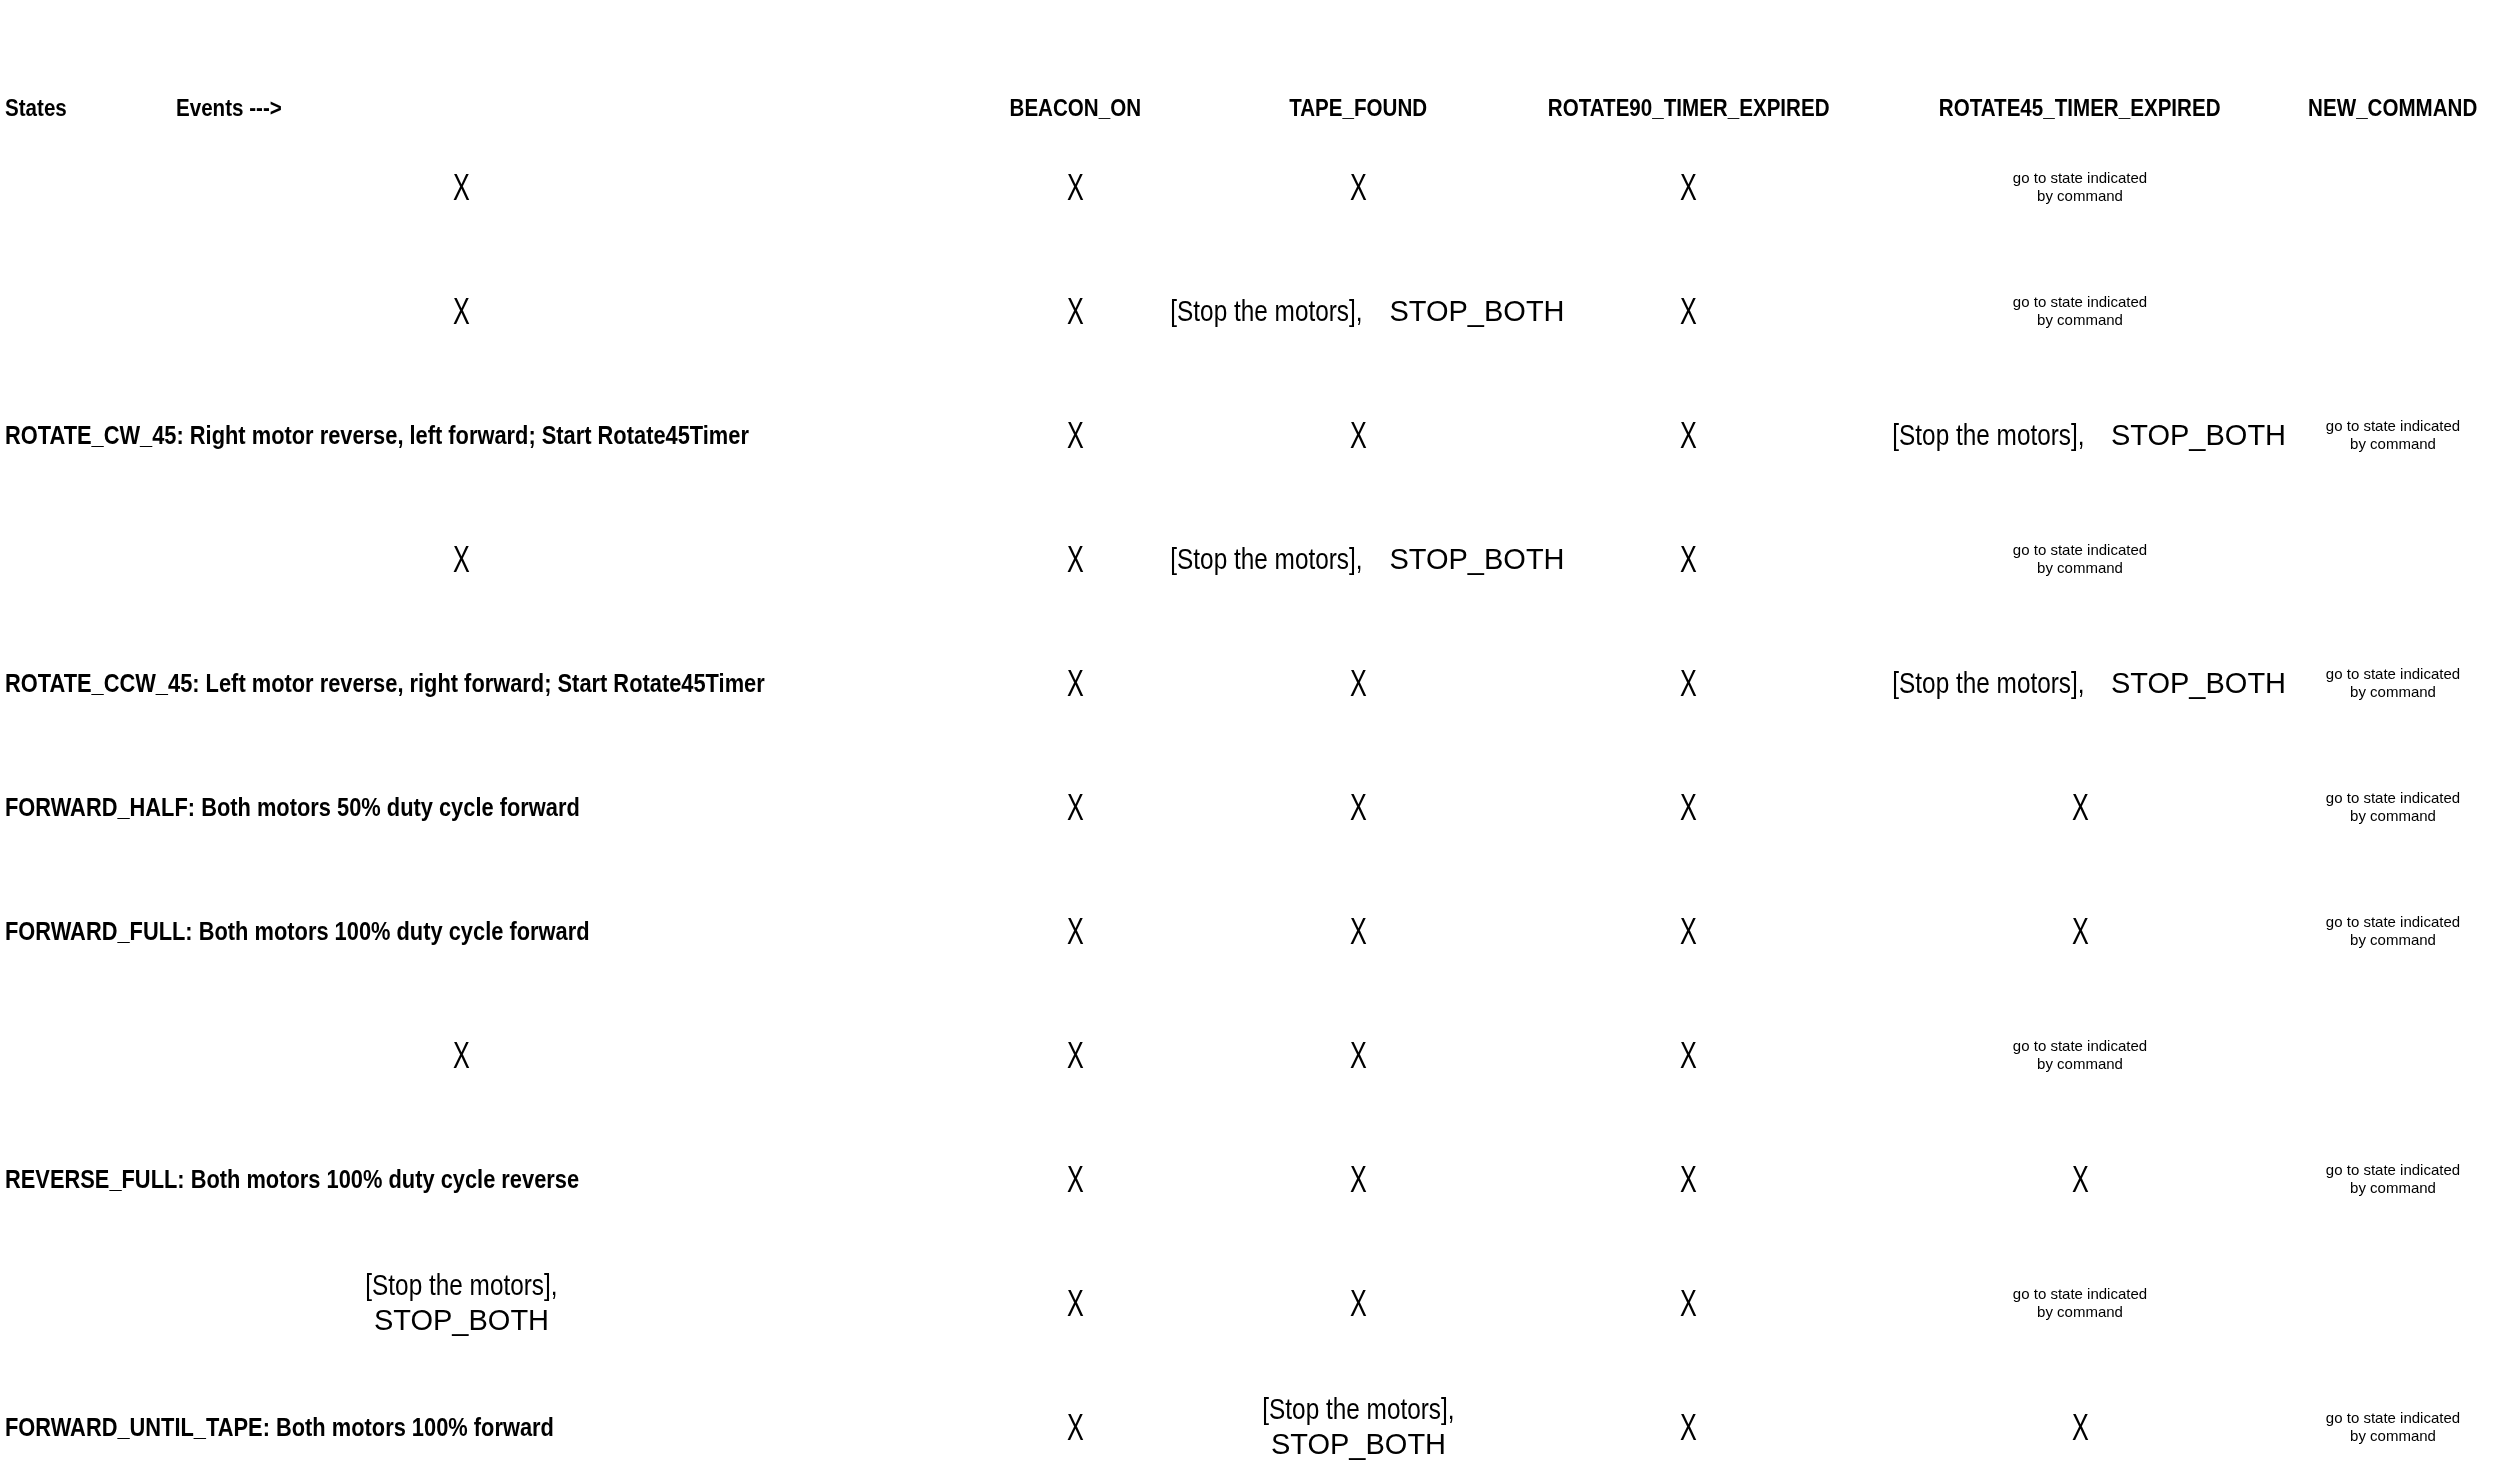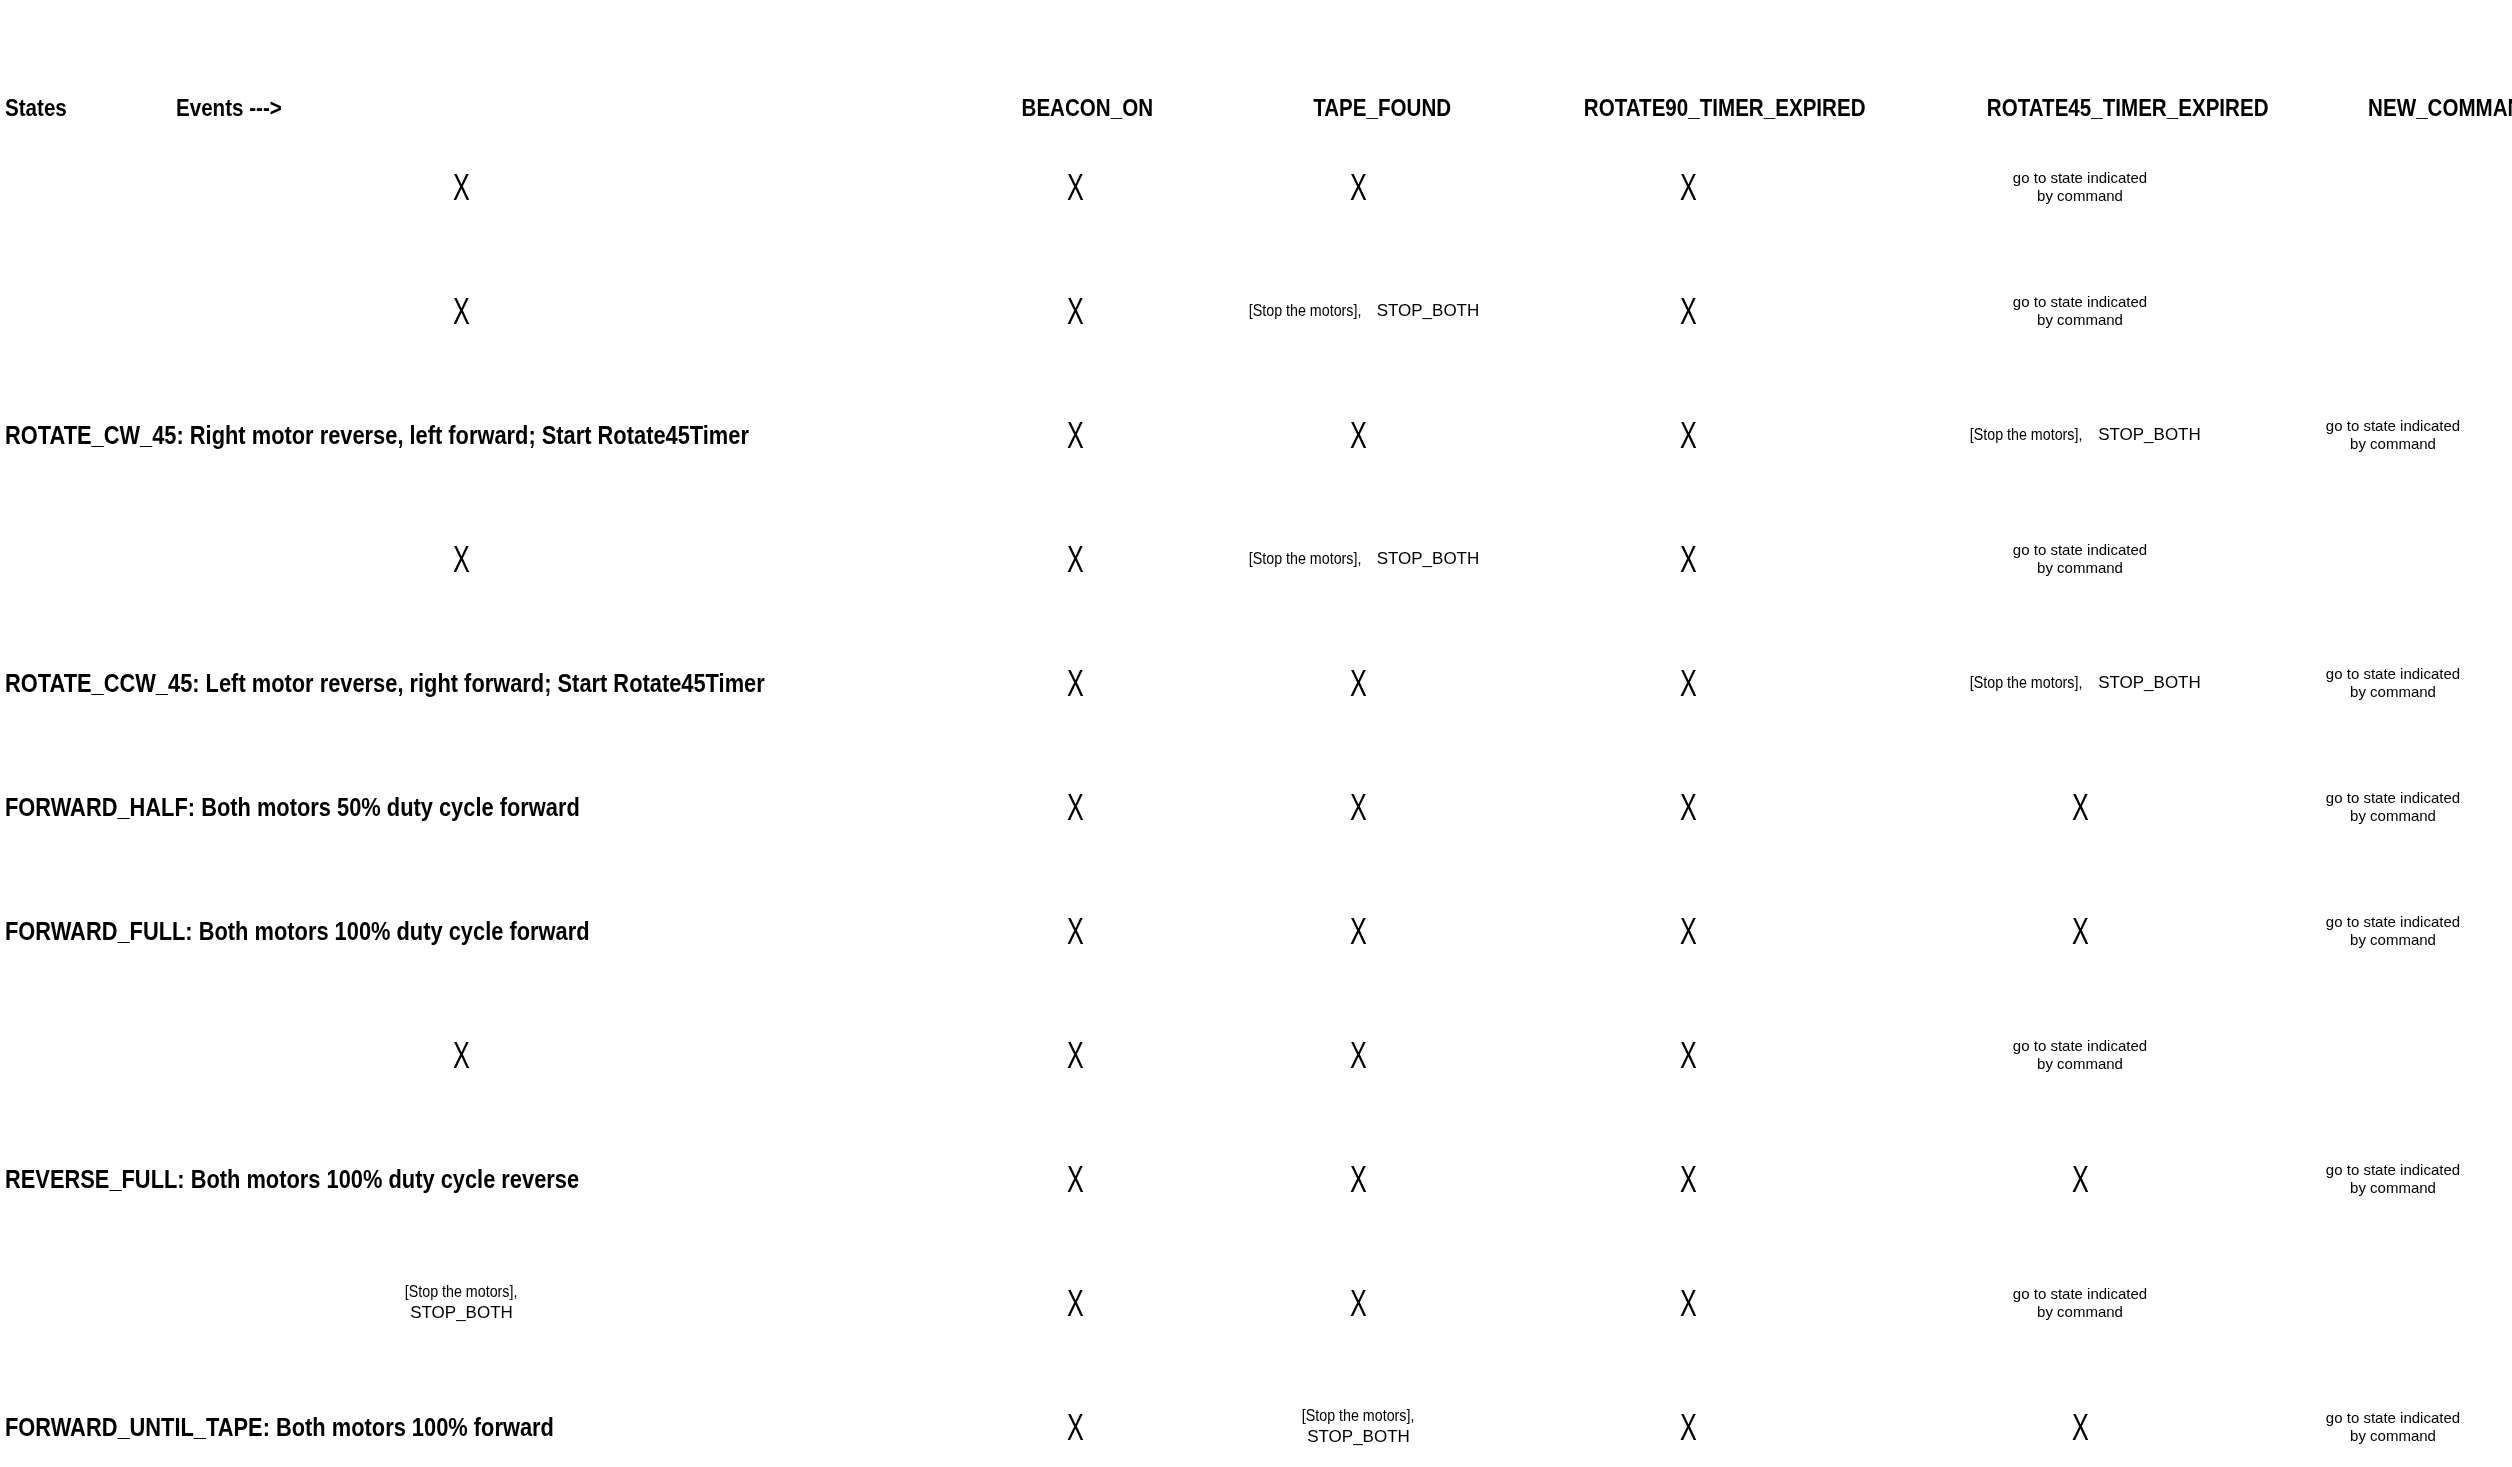--- a/index.html
+++ b/index.html
@@ -20,21 +20,20 @@
     box-sizing: border-box;
   }
   .row {
     display: grid;
     grid-template-columns: 923px 304px 263px 397px 386px 240px;
     width: 2512px;
   }
   .header-row {
     height: 67px;
     align-items: end;
-    gap: 12px;
   }
   .header-row .cell { padding-bottom: 3.5px; }
   .body-row {
     height: 124px;
     align-items: center;
   }
   .cell {
     display: flex;
     justify-content: center;
     align-items: center;
@@ -61,21 +60,21 @@
   .state-label { font-size: 26px; }
   .events-label { margin-left: 98px; } 
   .x-mark {
     display: inline-block;
     font-size: 37px;
     font-weight: normal;
     transform: scaleX(0.68);
     transform-origin: center center;
     line-height: 1;
   }
-  .trans-line { font-size: 17px; white-space: nowrap; text-align: center; }
+  .trans-line { font-size: 29px; white-space: nowrap; text-align: center; }
   .trans-action {
     display: inline-block;
     transform: scaleX(0.84);
     transform-origin: center center;
     white-space: nowrap;
   }
   .trans-state { white-space: nowrap; }
   .stacked { line-height: 1.22; }
   .note-cell { font-size: 15px; line-height: 1.22; }
   .note-line { white-space: nowrap; }

